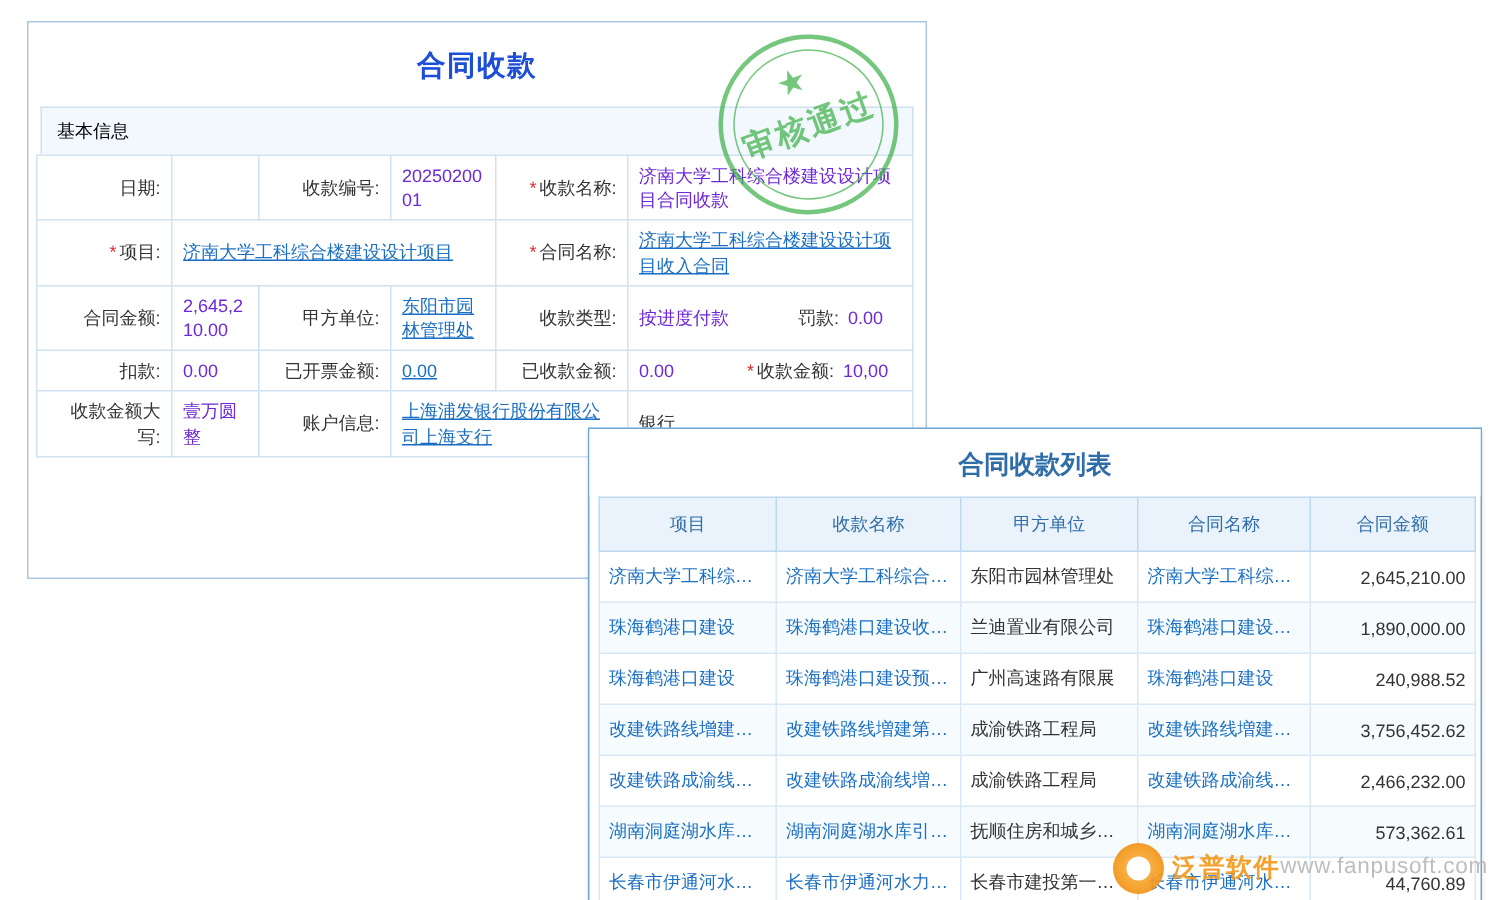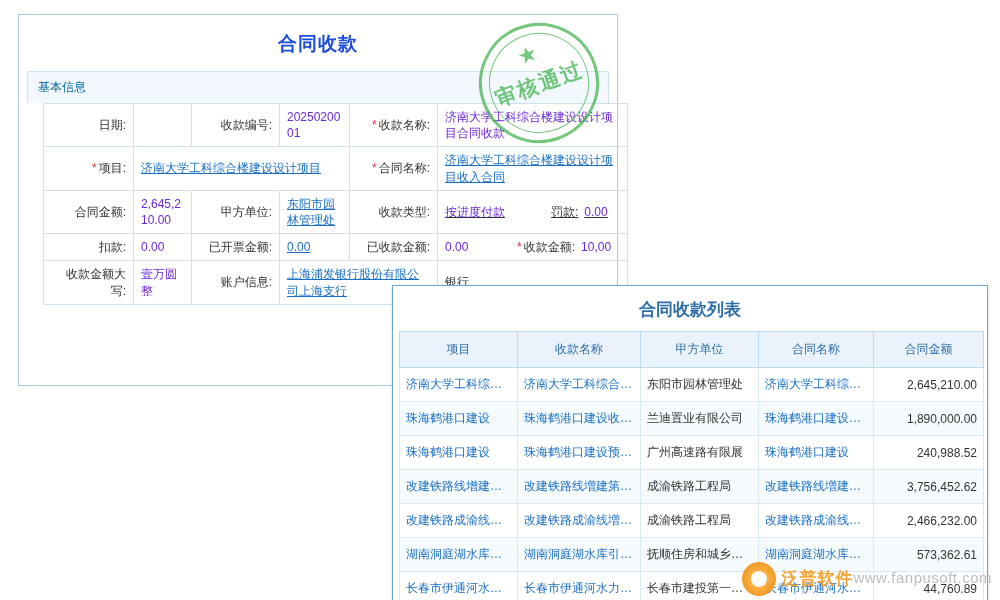--- a/index.html
+++ b/index.html
@@ -35,26 +35,26 @@
     color: #1d4ed8;
     padding: 16px 0 14px 0;
     letter-spacing: 1px;
   }
   .section-bar {
     margin: 0 8px;
     background: #f2f8fd;
     border: 1px solid #cfe2f1;
     border-bottom: none;
     font-size: 12px;
-    color: #0369a1;
+    color: #000000;
     padding: 7px 10px;
     box-sizing: border-box;
   }
   table.form-table {
-    margin: 0 24px;
+    margin: 0 5px;
     width: calc(100% - 16px);
     border-collapse: collapse;
     table-layout: fixed;
     font-size: 12px;
     color: #333333;
   }
   table.form-table td {
     border: 1px solid #cfe2f1;
     padding: 5px 7px;
     vertical-align: middle;
@@ -250,21 +250,21 @@
           <td class="lbl"><span class="req">*</span><span>合同名称:</span></td>
           <td><span class="lnk">济南大学工科综合楼建设设计项目收入合同</span></td>
         </tr>
         <tr>
           <td class="lbl">合同金额:</td>
           <td class="val">2,645,210.00</td>
           <td class="lbl">甲方单位:</td>
           <td><span class="lnk">东阳市园林管理处</span></td>
           <td class="lbl">收款类型:</td>
           <td>
-            <table style="width:100%;border-collapse:collapse;table-layout:fixed;text-decoration:underline;">
+            <table style="width:100%;border-collapse:collapse;table-layout:fixed;">
               <tbody>
                   <tr>
                 <td style="border:none;padding:0 6px 0 0;width:50%" class="val">按进度付款</td>
                 <td style="border:none;padding:0;width:28%;text-align:right" class="lbl">罚款:</td>
                 <td style="border:none;padding:0 0 0 6px;width:22%" class="val">0.00</td>
               </tr>
             </tbody>
               </table>
           </td>
         </tr>

